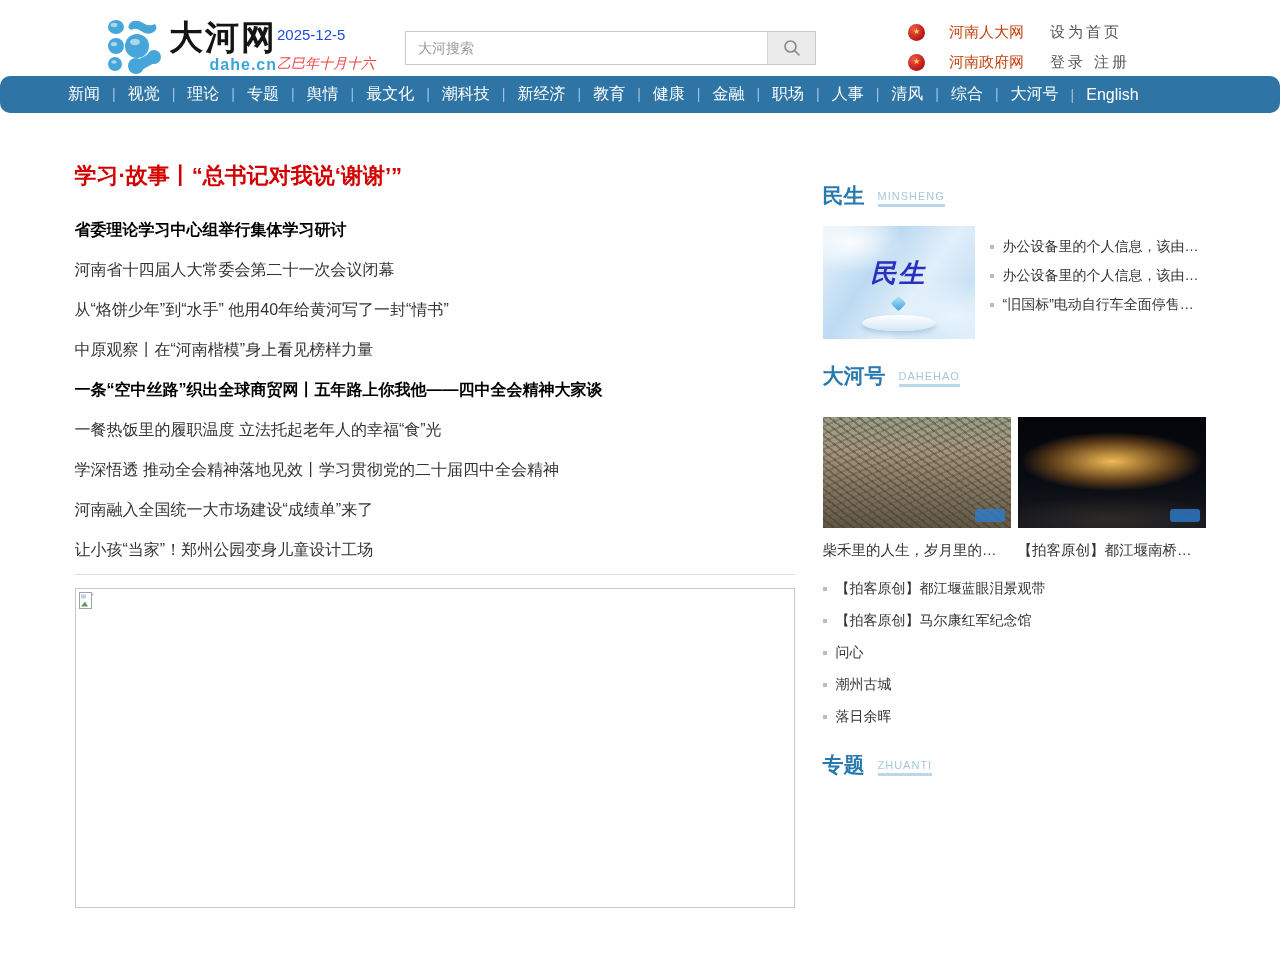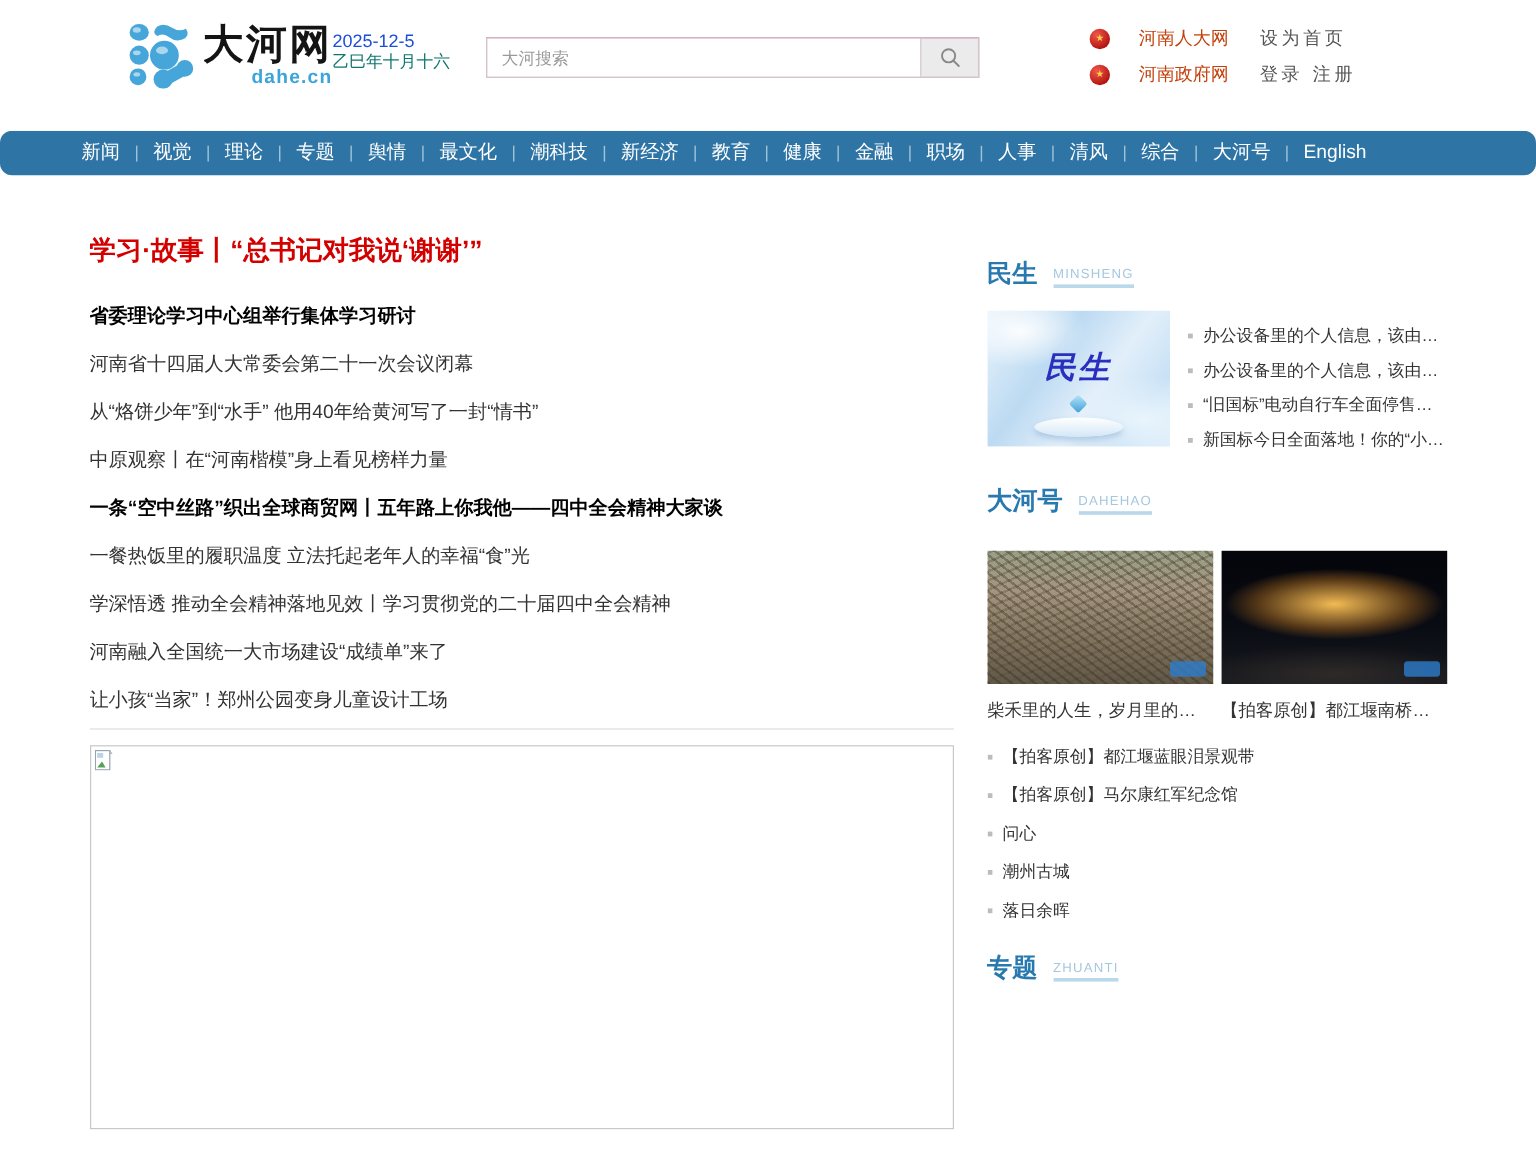--- a/index.html
+++ b/index.html
@@ -1,28 +1,28 @@
 <!DOCTYPE html>
 <html><head>
 <meta charset="utf-8">
 <style>
   * { margin:0; padding:0; box-sizing:border-box; }
   html,body { width:1280px; height:960px; overflow:hidden; background:#fff;
     font-family:"Liberation Sans","DejaVu Sans",sans-serif; }
 
   
-  .header { position:relative; height:109px; background:#fff; }
+  .header { position:relative; height:76px; background:#fff; }
   .logo { position:absolute; left:107px; top:17px; display:flex; align-items:flex-start; cursor:pointer; }
   .logo-icon { width:55px; height:57px; }
   .logo-txt { margin-left:7px; }
   .logo-name { font-size:34px; font-weight:bold; color:#141414; letter-spacing:2px; line-height:40px; }
   .logo-domain { text-align:right; color:#3ba4da; font-size:16px; font-weight:bold; letter-spacing:1px; line-height:16px; }
   .date-block { position:absolute; left:277px; top:26px; }
   .date-line1 { font-size:15px; color:#1d4ed8; }
-  .date-line2 { font-size:14px; color:#0f766e; margin-top:0; }
+  .date-line2 { font-size:14px; color:#ef4444; margin-top:12px;font-style:italic; }
 
   .search { position:absolute; left:405px; top:31px; width:411px; height:34px;
     border:1px solid #c9c9c9; display:flex; background:#ec4899; }
   .search input { flex:1; border:none; outline:none; padding:0 12px; font-size:14px; color:#333;
     font-family:inherit; }
   .search input::placeholder { color:#9a9a9a; }
   .search-btn { width:48px; background:#ebebeb; border:none; border-left:1px solid #d5d5d5;
     display:flex; align-items:center; justify-content:center; cursor:pointer; }
 
   .gov-links { position:absolute; left:908px; top:20px; }
@@ -236,21 +236,20 @@
       <div class="ms-body">
         <div class="ms-img">
           <span class="ms-text">民生</span>
           <span class="ms-diamond"></span>
           <span class="ms-pedestal"></span>
         </div>
         <ul class="side-list ms-list">
           <li>办公设备里的个人信息，该由…</li>
           <li>办公设备里的个人信息，该由…</li>
           <li>“旧国标”电动自行车全面停售…</li>
-          <li>新国标今日全面落地！你的“小…</li>
         </ul>
       </div>
     </div>
 
     <div class="section section-dh">
       <div class="section-head">
         <span class="section-title">大河号</span>
         <span class="section-pinyin">DAHEHAO</span>
       </div>
       <div class="dh-cards">

